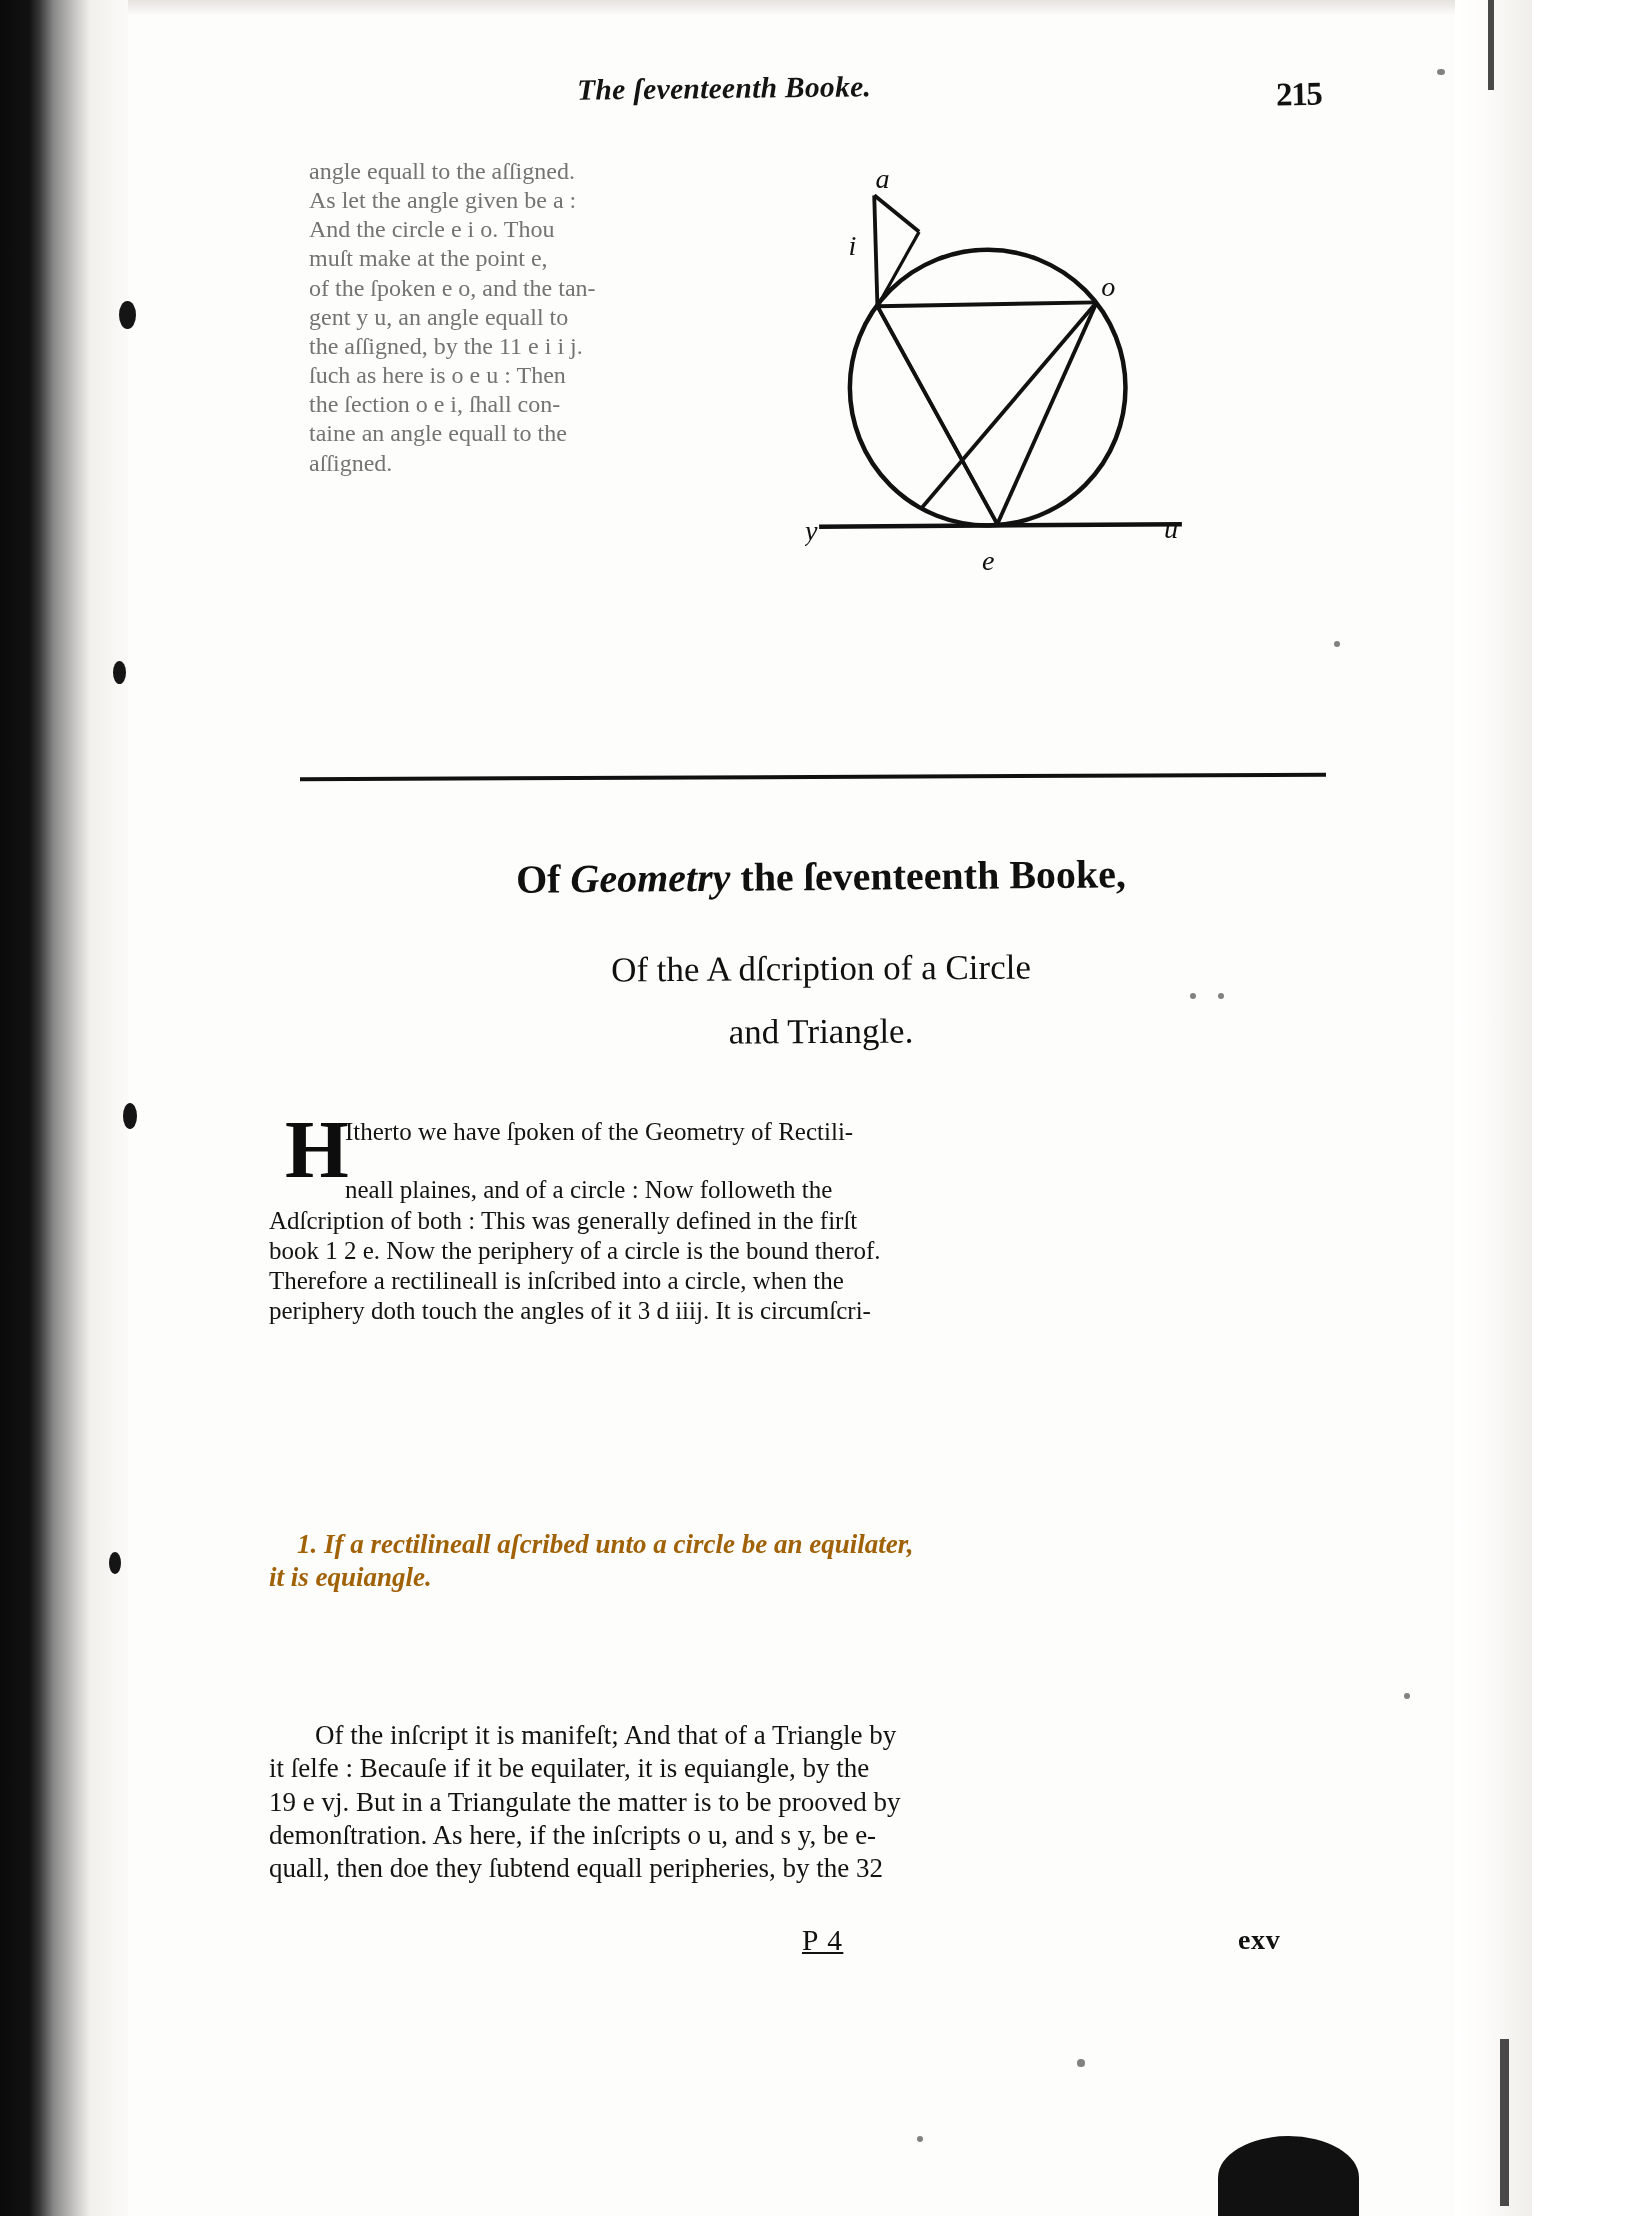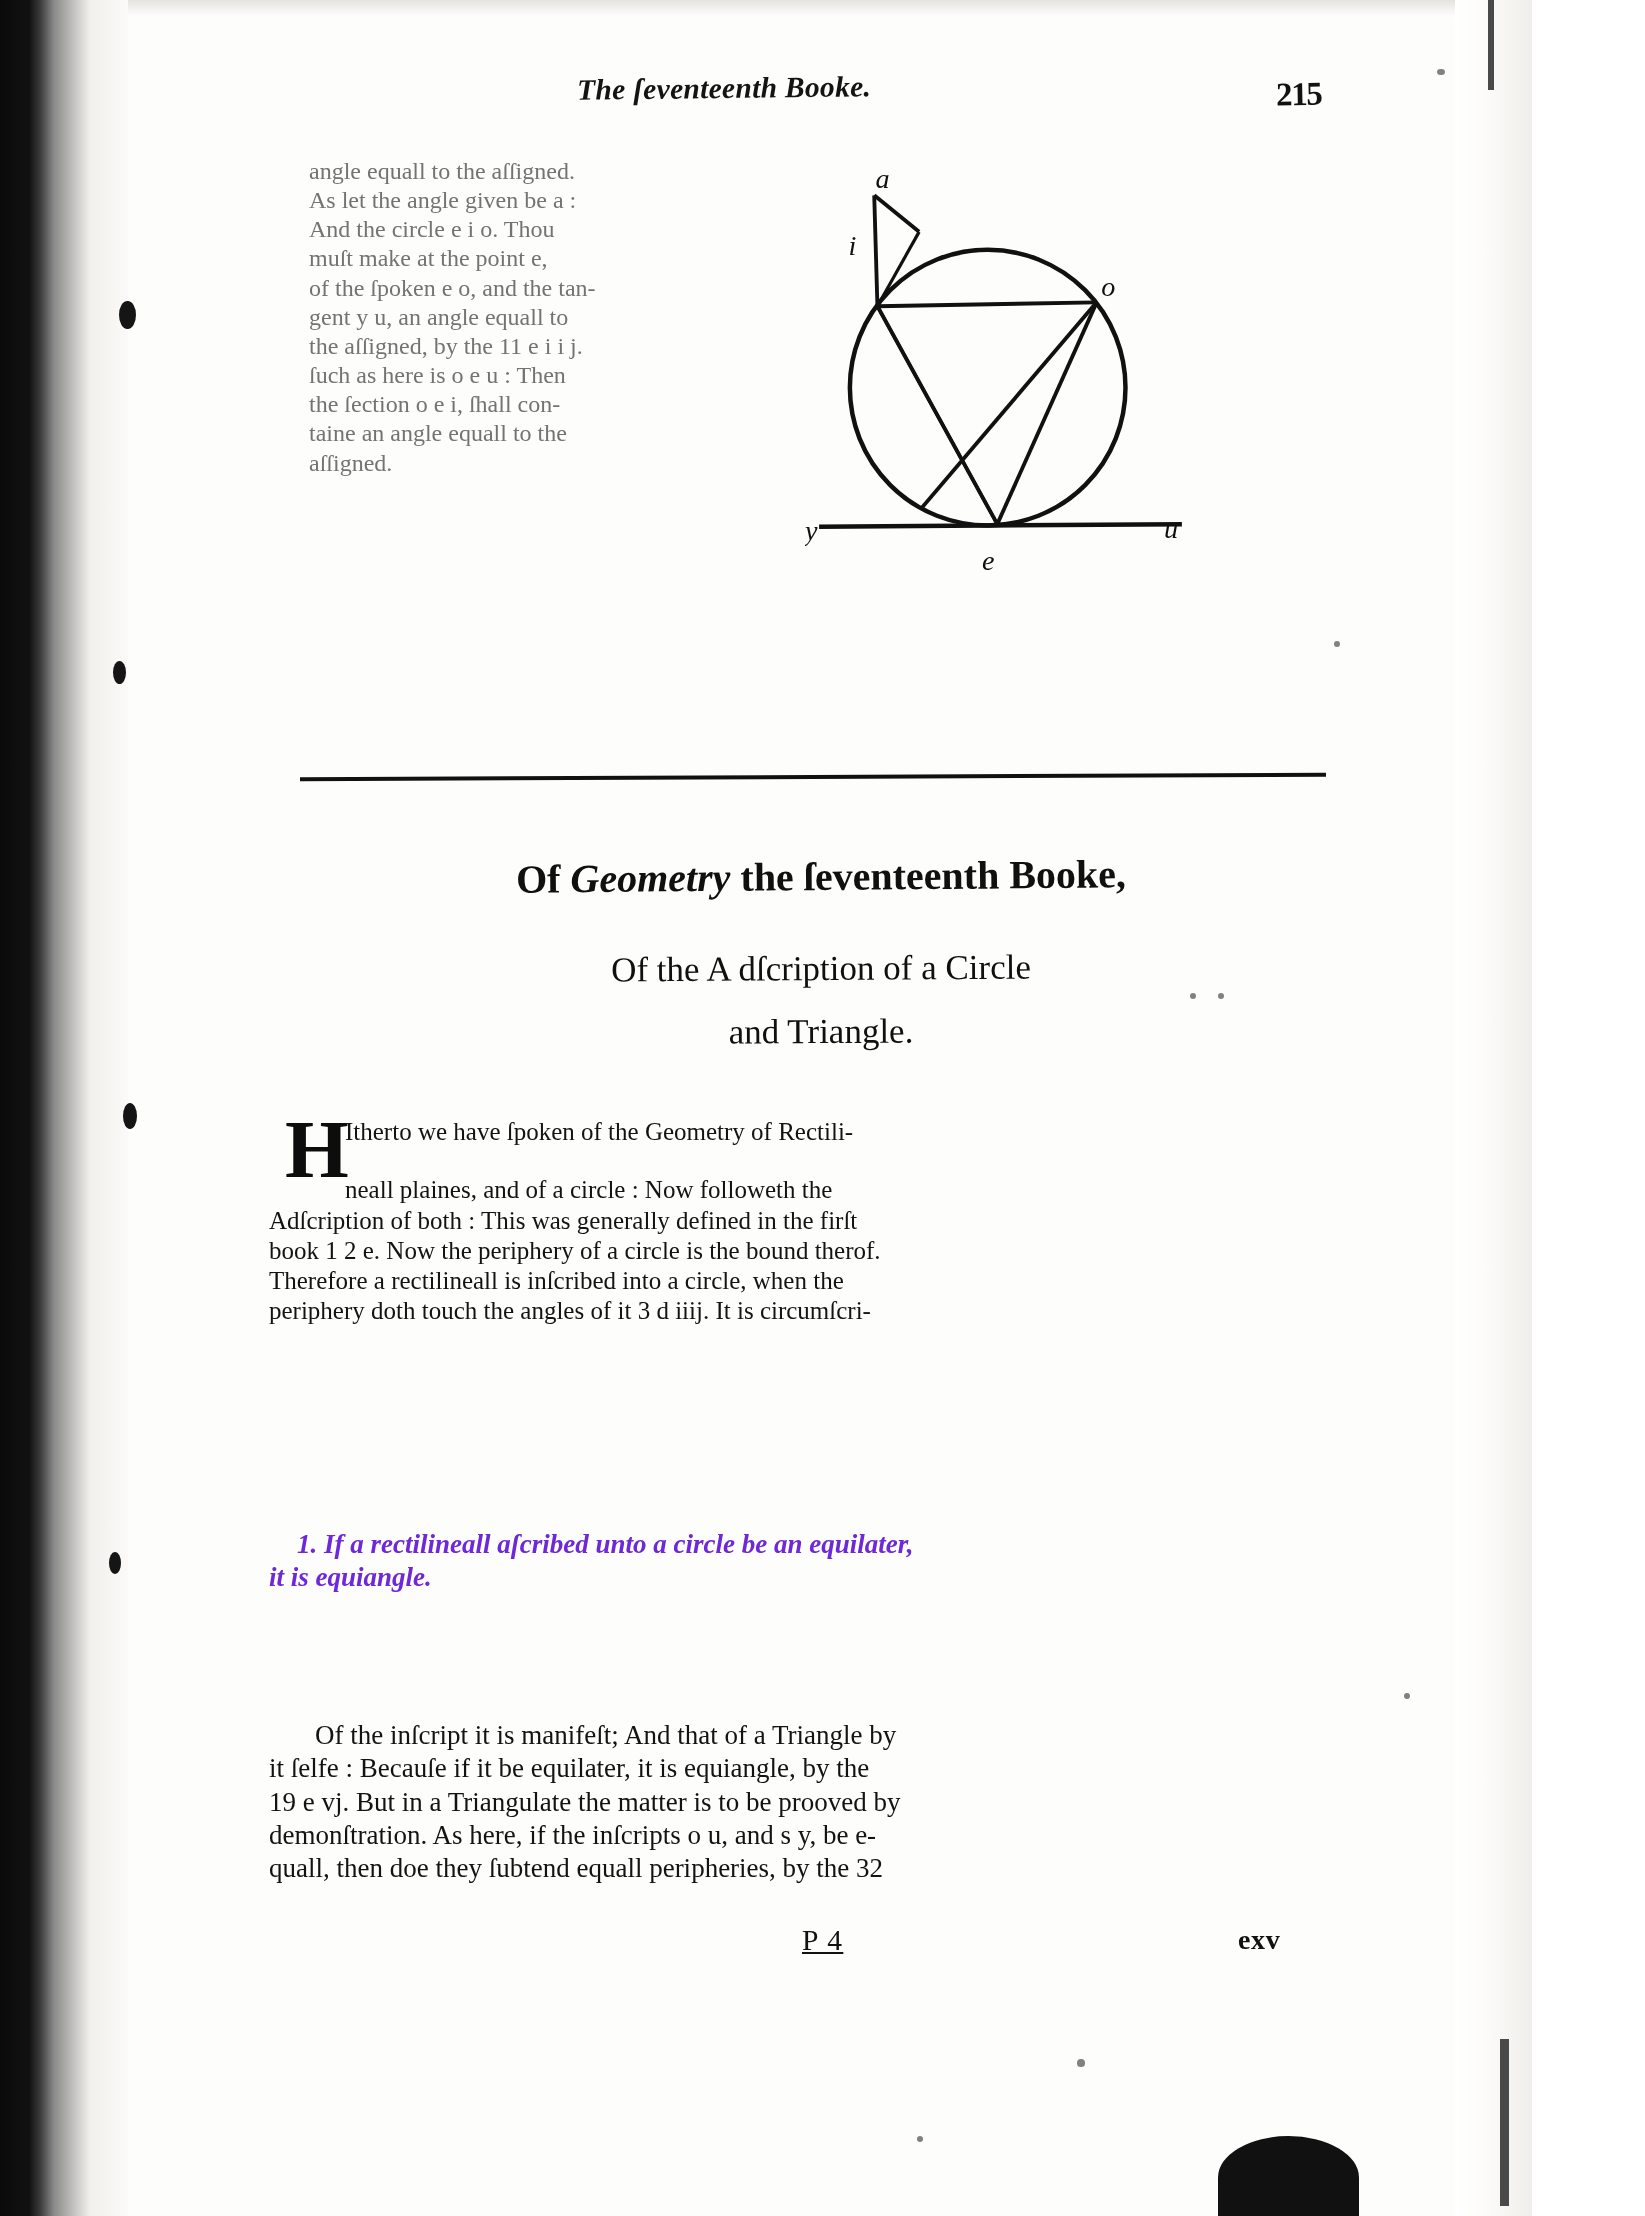--- a/index.html
+++ b/index.html
@@ -183,21 +183,21 @@
 
   .prop {
     position: absolute;
     left: 269px;
     top: 1528px;
     width: 1058px;
     font-style: italic;
     font-weight: bold;
     font-size: 27px;
     line-height: 1.22;
-    color: #6d28d9;
+    color: #a16207;
   }
   .prop .ln { display: block; white-space: nowrap; }
 
   .body2 {
     position: absolute;
     left: 269px;
     top: 1687px;
     width: 1065px;
     font-size: 27px;
     line-height: 1.235;

